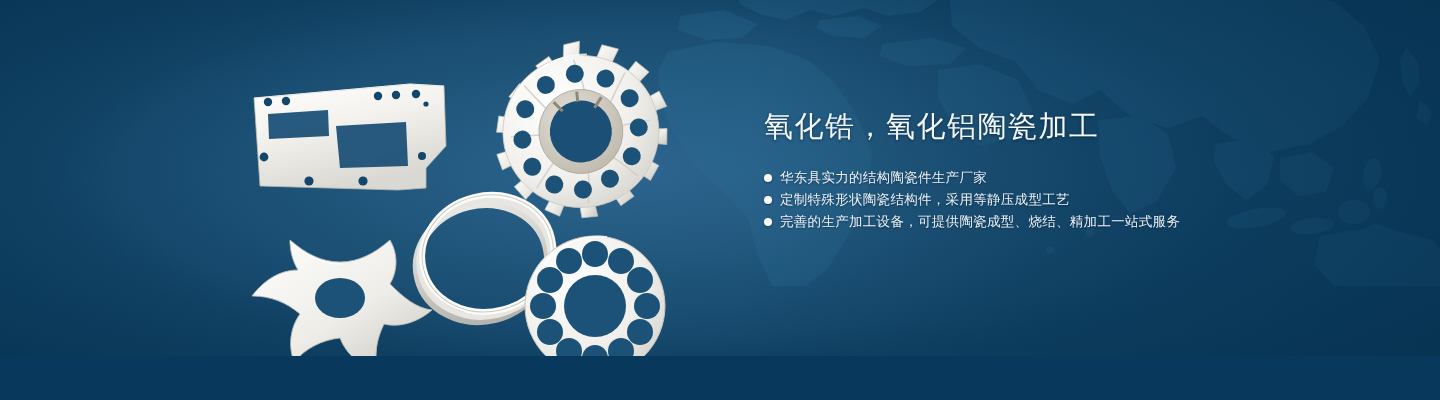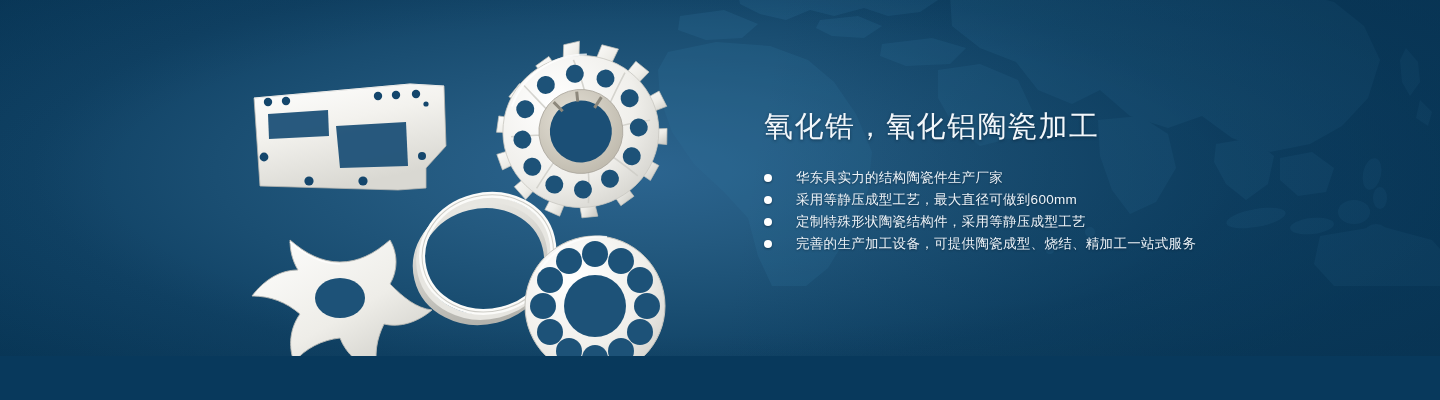--- a/index.html
+++ b/index.html
@@ -89,21 +89,21 @@
     text-shadow: 0 1px 3px rgba(2,22,40,0.55);
     white-space: nowrap;
   }
   .bullets {
     list-style: none;
     margin: 26px 0 0 0;
     padding: 0;
   }
   .bullets li {
     position: relative;
-    padding-left: 32px;
+    padding-left: 16px;
     margin-bottom: 6px;
     font-size: 13.5px;
     line-height: 16px;
     color: #edf3f8;
     letter-spacing: 0.3px;
     white-space: nowrap;
     text-shadow: 0 1px 2px rgba(2,22,40,0.45);
   }
   .bullets li:last-child { margin-bottom: 0; }
   .dot {
@@ -323,24 +323,20 @@
 
   <div class="copy">
     <h1 class="headline">氧化锆，氧化铝陶瓷加工</h1>
     <ul class="bullets">
       <li>
         <span class="dot"></span>
         <span>华东具实力的结构陶瓷件生产厂家</span>
       </li>
       <li>
         <span class="dot"></span>
-        <span>采用等静压成型工艺，最大直径可做到600mm</span>
-      </li>
-      <li>
-        <span class="dot"></span>
         <span>定制特殊形状陶瓷结构件，采用等静压成型工艺</span>
       </li>
       <li>
         <span class="dot"></span>
         <span>完善的生产加工设备，可提供陶瓷成型、烧结、精加工一站式服务</span>
       </li>
     </ul>
   </div>
 
 </div>

